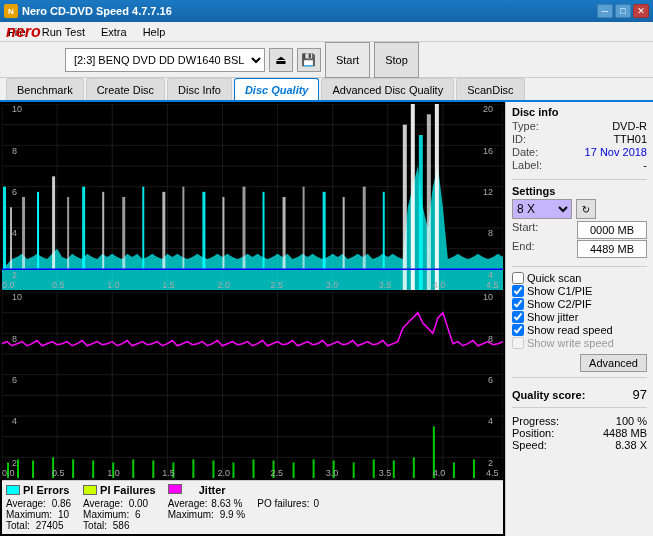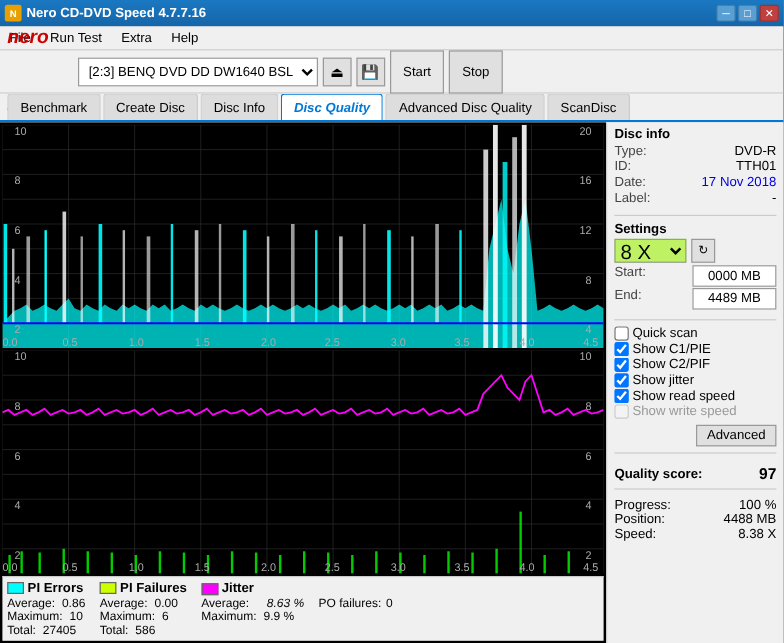--- a/index.html
+++ b/index.html
@@ -85,29 +85,29 @@
       border-left: 1px solid #ccc; display: flex; flex-direction: column; gap: 2px; font-size: 11px;
     }
     .panel-section { margin-bottom: 2px; }
     .panel-title { font-weight: bold; color: #000; font-size: 11px; margin-bottom: 2px; }
     .panel-row { display: flex; justify-content: space-between; margin-bottom: 1px; }
     .panel-label { color: #444; }
     .panel-value { color: #000; font-weight: normal; }
     .panel-value.blue { color: #0000dd; }
     .divider { height: 1px; background: #ccc; margin: 3px 0; }
     .settings-row { display: flex; align-items: center; gap: 4px; margin-bottom: 2px; }
-    .speed-select { width: 60px; height: 20px; border: 1px solid #999; background: #bef264; font-size: 17px; }
+    .speed-select { width: 60px; height: 20px; border: 1px solid #999; background: #c4b5fd; font-size: 12px; }
     .refresh-btn { width: 20px; height: 20px; background: #e0e0e0; border: 1px solid #999; cursor: pointer; font-size: 10px; display: flex; align-items: center; justify-content: center; }
     .mb-field { width: 70px; height: 18px; border: 1px solid #999; background: white; font-size: 11px; padding: 0 2px; text-align: center; }
     .checkbox-row { display: flex; align-items: center; gap: 3px; margin-bottom: 1px; }
     .checkbox-row input[type=checkbox] { width: 12px; height: 12px; }
     .adv-btn { background: #e0e0e0; border: 1px solid #999; padding: 2px 8px; cursor: pointer; font-size: 11px; align-self: flex-end; margin-top: 2px; }
     .quality-score-row { display: flex; justify-content: space-between; align-items: center; margin-top: 4px; }
     .quality-label { font-weight: bold; }
-    .quality-value { font-weight: bold; color: #000; font-size: 13px; }
+    .quality-value { font-weight: normal; color: #000; font-size: 13px; }
     .progress-section { margin-top: 2px; }
     .progress-row { display: flex; justify-content: space-between; }
   </style>
 </head>
 <body>
 
 <div class="title-bar">
   <div class="title-bar-left">
     <div class="title-bar-icon">N</div>
     <span>Nero CD-DVD Speed 4.7.7.16</span>
@@ -371,27 +371,27 @@
           <span>Maximum:</span>
           <span style="margin-left:3px;">6</span>
         </div>
         <div style="font-size:10px;">
           <span>Total:</span>
           <span style="margin-left:3px;">586</span>
         </div>
       </div>
 
       <div>
-        <div style="display:flex;align-items:flex-end;gap:3px;margin-bottom:2px;">
+        <div style="display:flex;align-items:flex-start;gap:17px;margin-bottom:2px;">
           <div style="width:14px;height:10px;background:magenta;border:1px solid #666;"></div>
           <span style="font-size:11px;font-weight:bold;">Jitter</span>
         </div>
         <div style="font-size:10px;">
           <span>Average:</span>
-          <span style="margin-left:12px;font-style:italic;">8.63 %</span>
+          <span style="margin-left:1px;">8.63 %</span>
         </div>
         <div style="font-size:10px;">
           <span>Maximum:</span>
           <span style="margin-left:3px;">9.9 %</span>
         </div>
       </div>
 
       <div style="display:flex;align-items:center;gap:4px;font-size:10px;margin-top:14px;">
         <span>PO failures:</span>
         <span>0</span>

